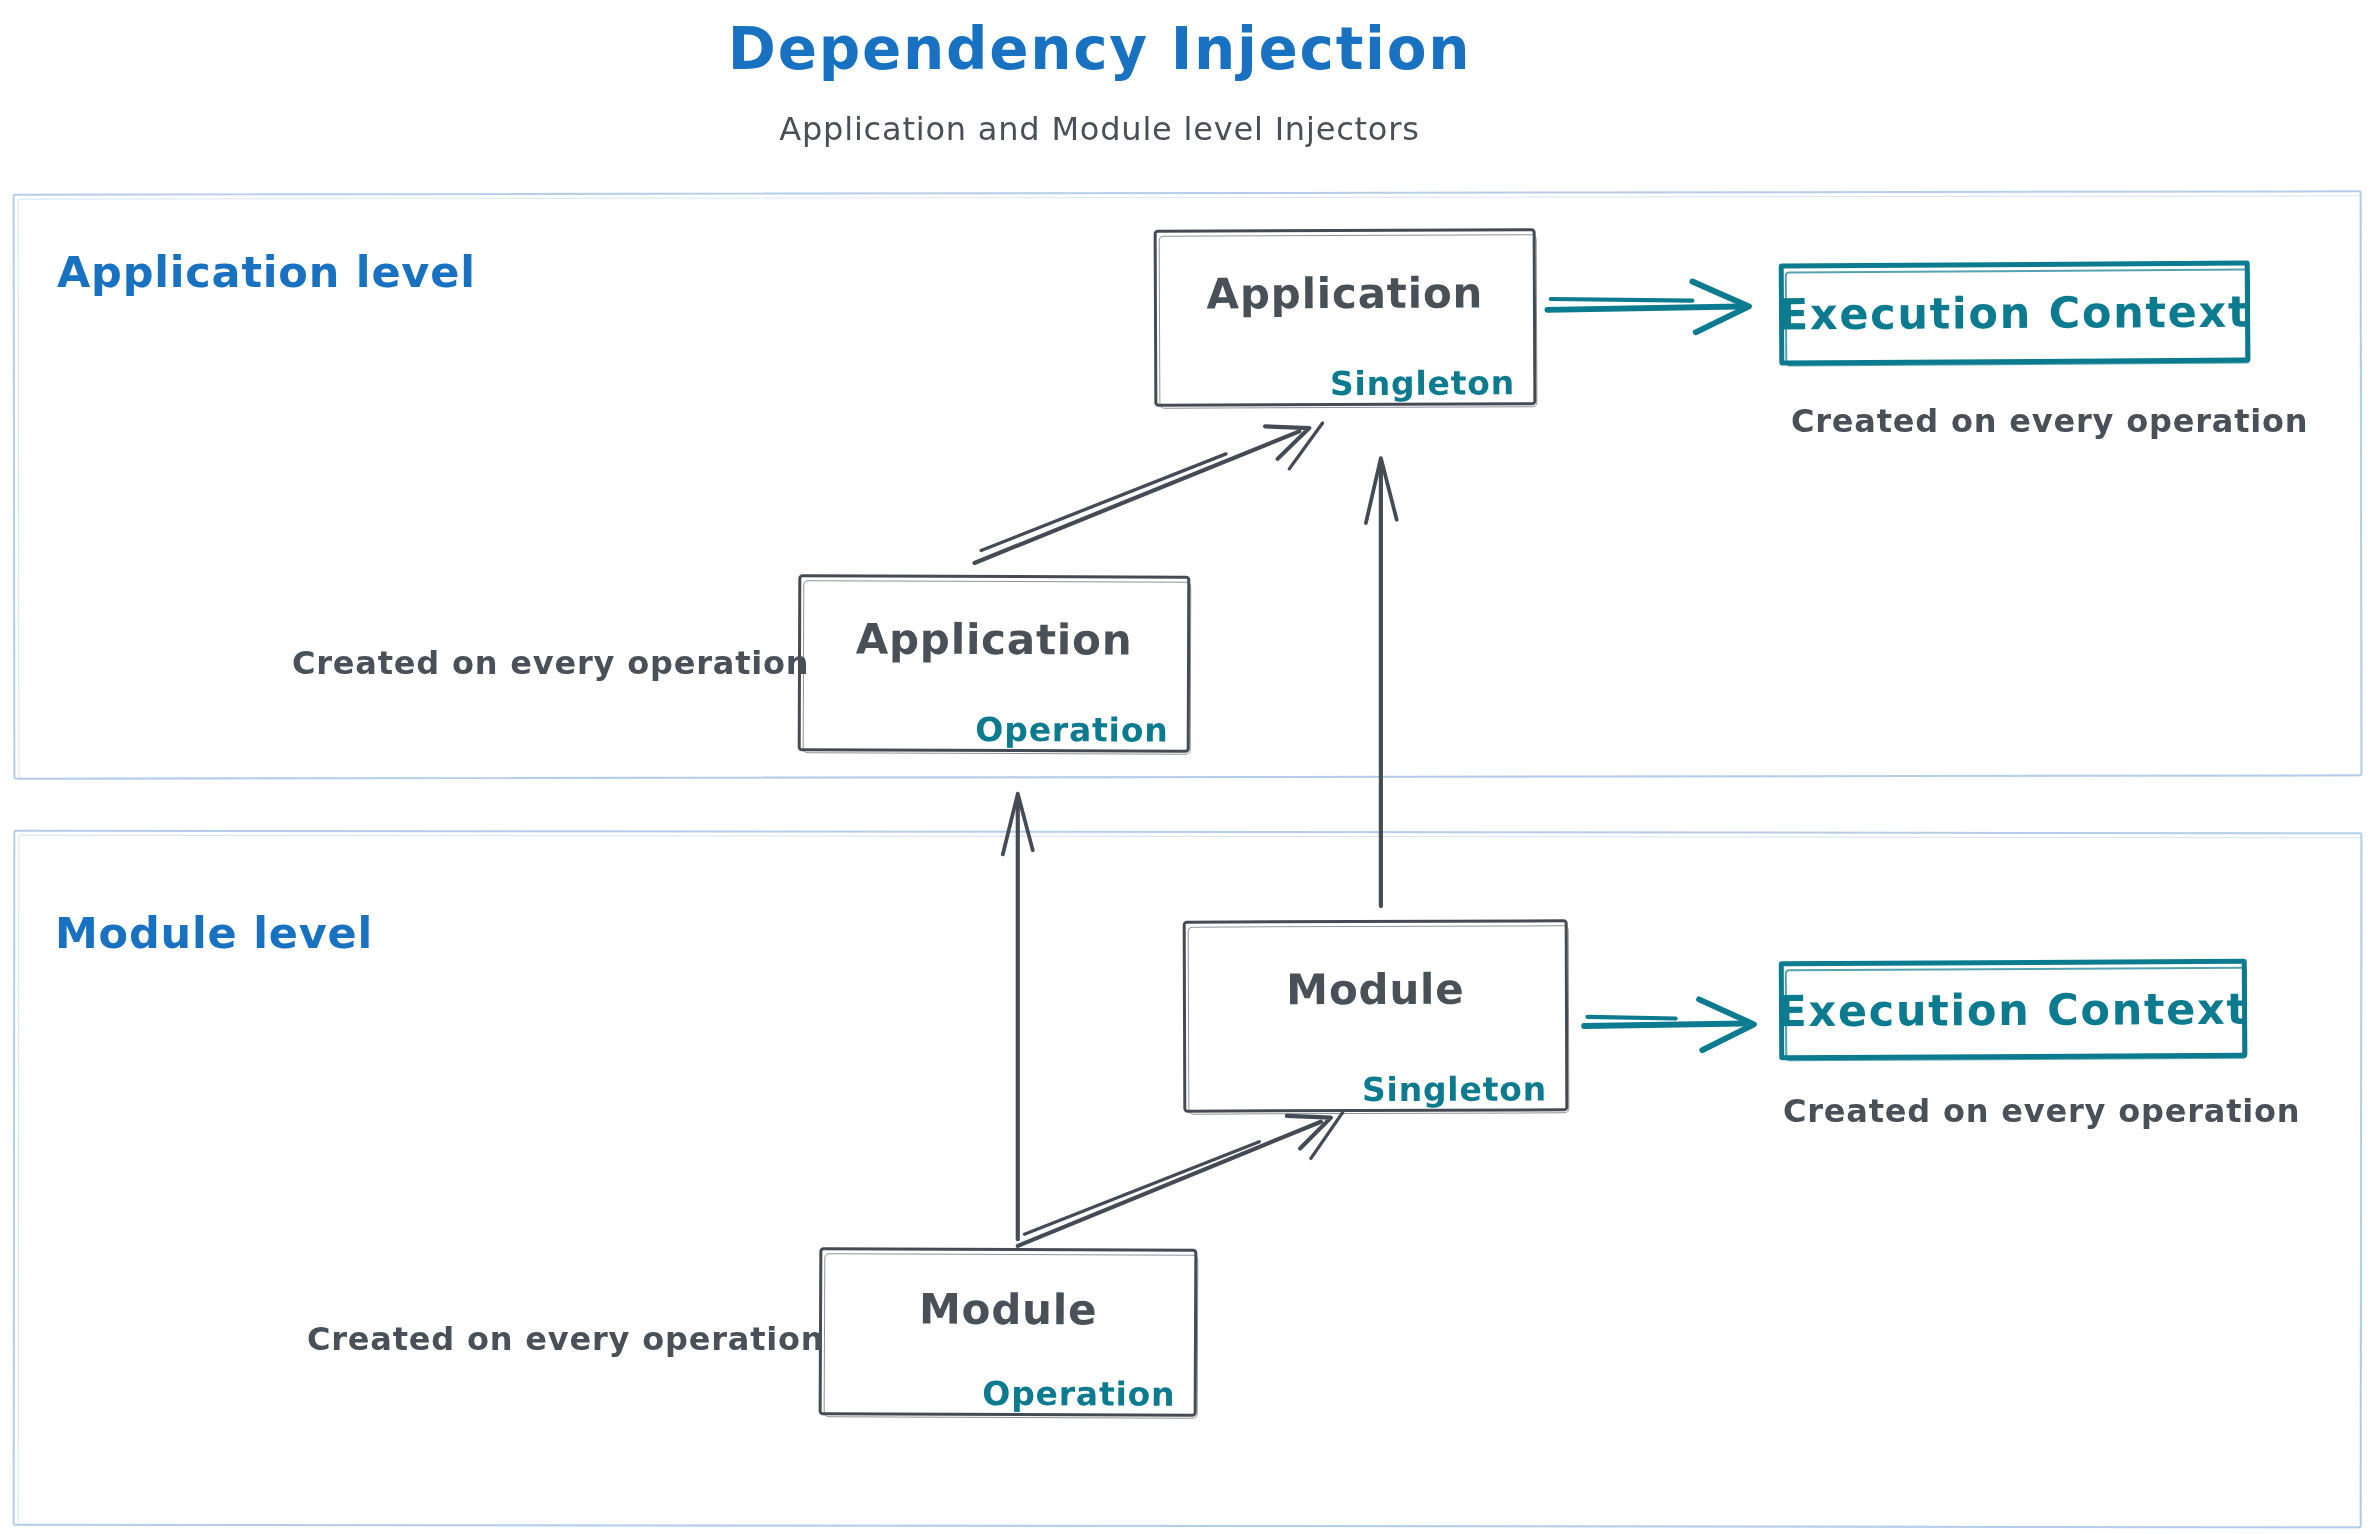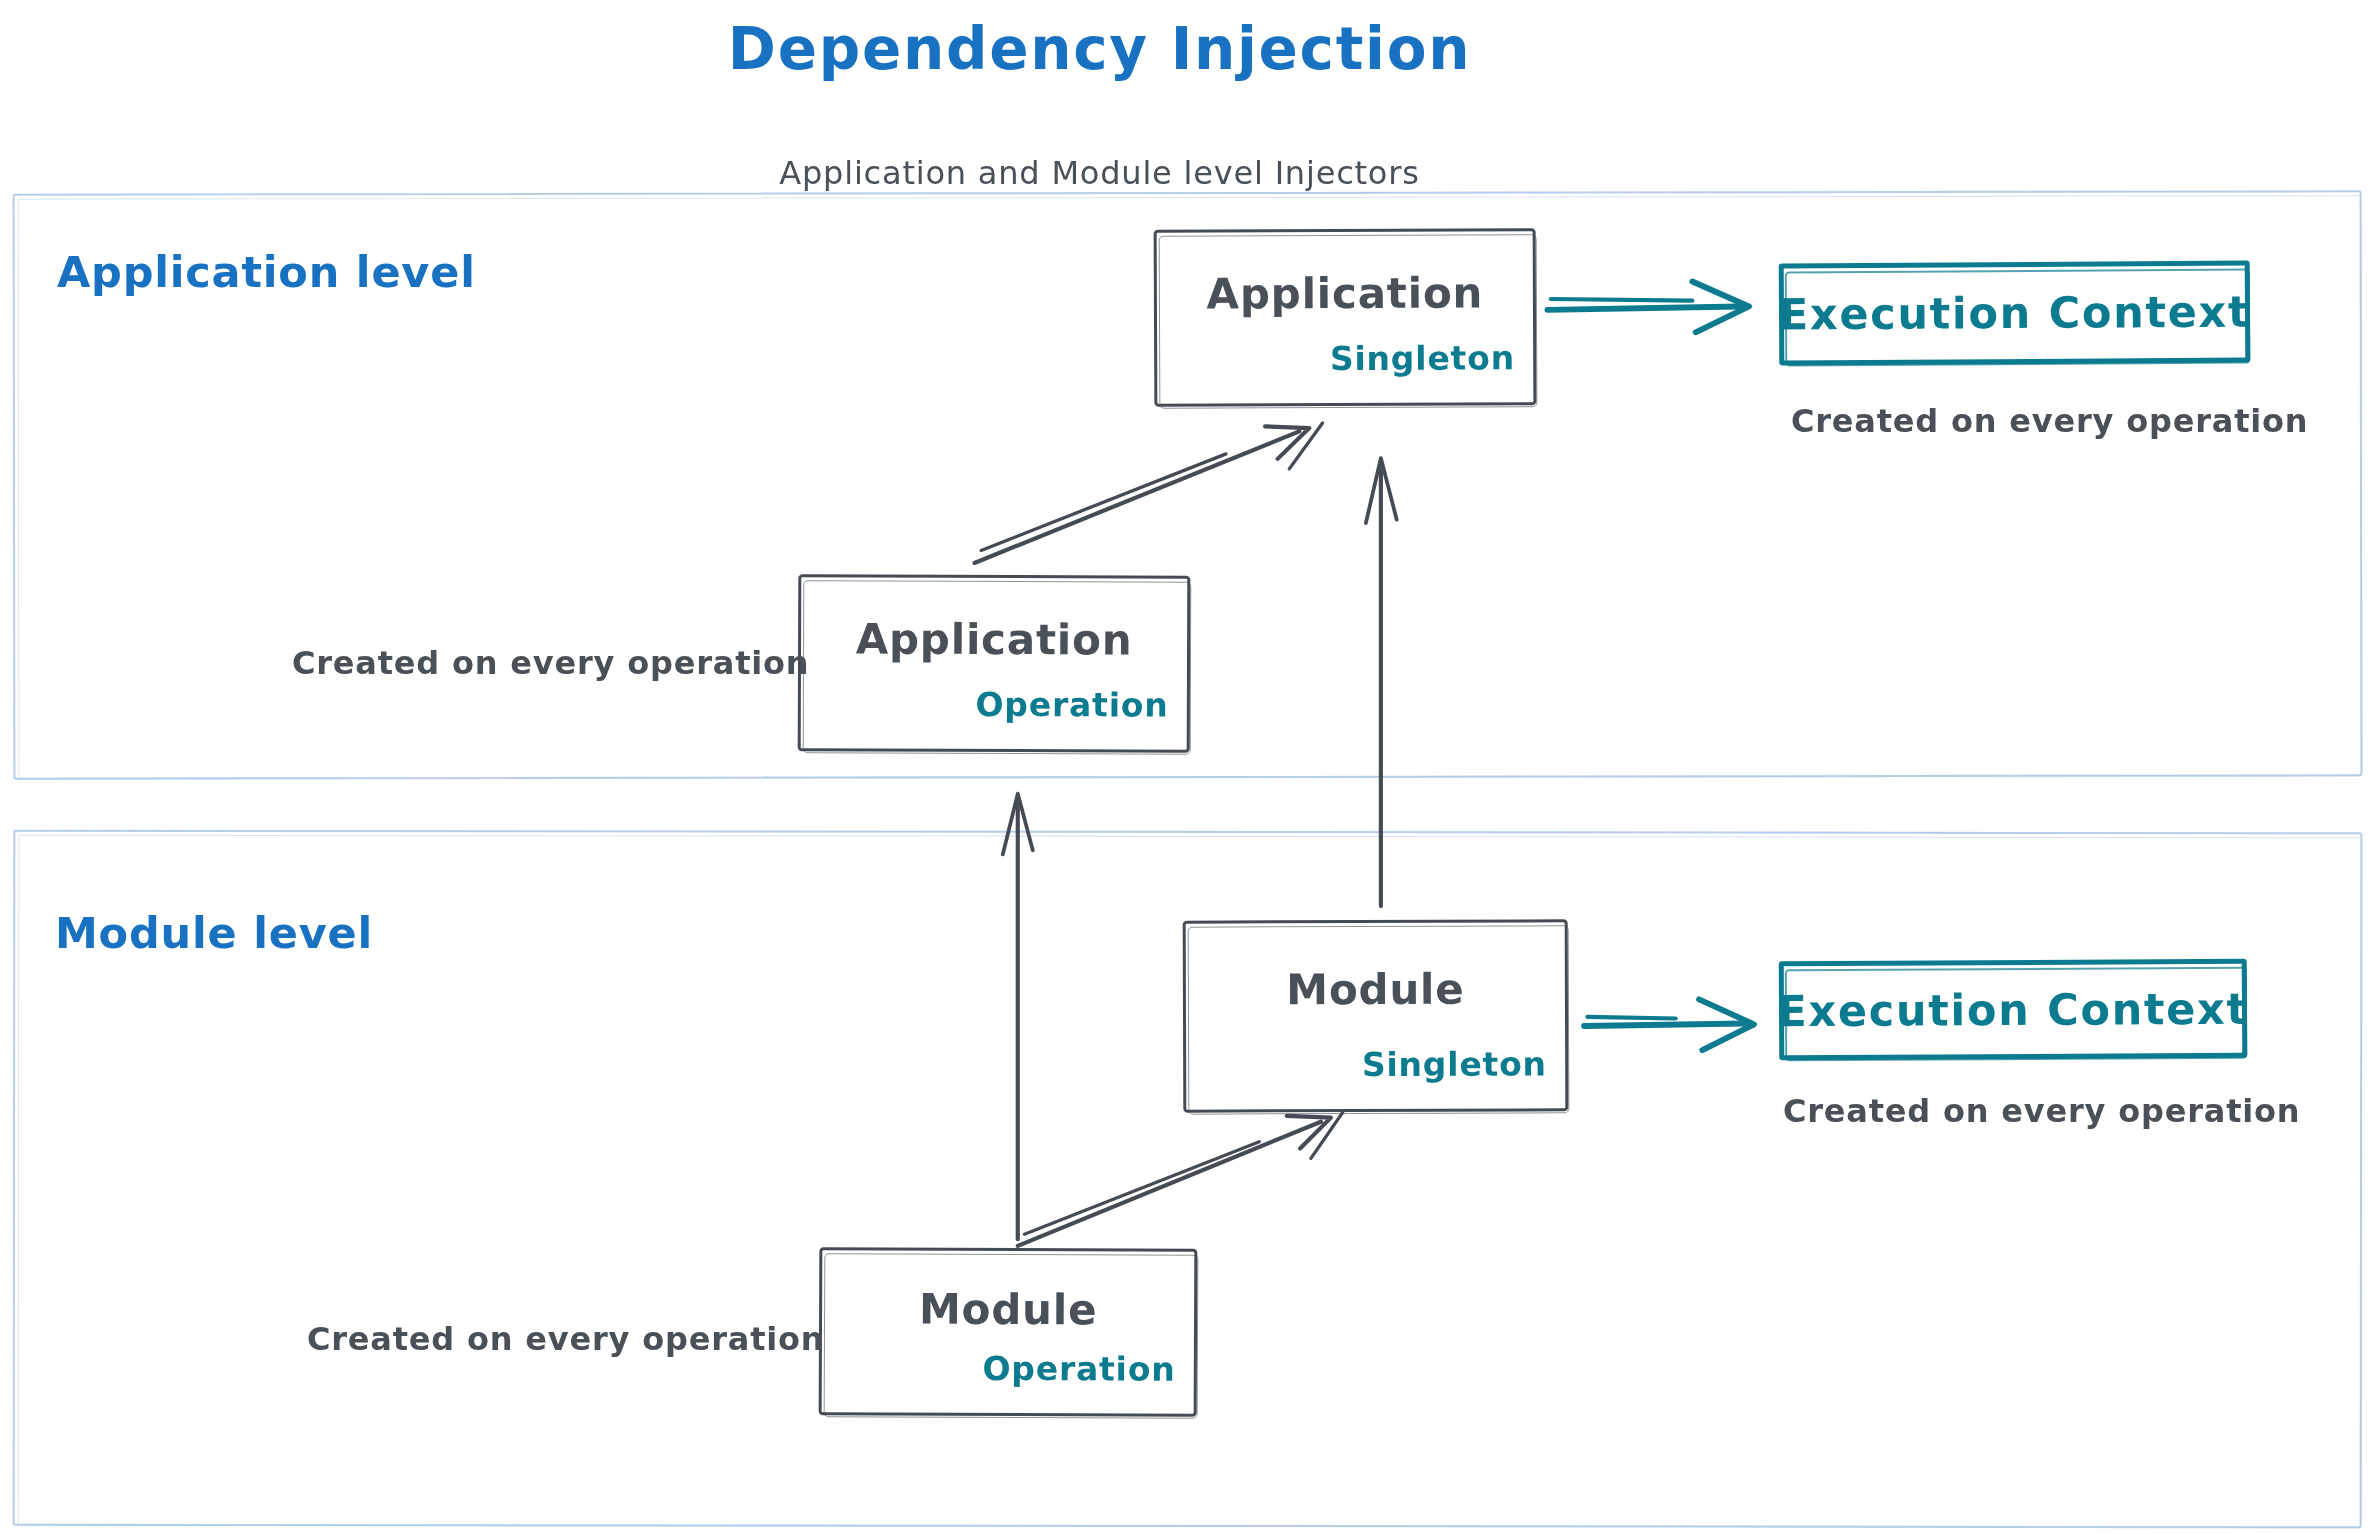--- a/index.html
+++ b/index.html
@@ -11,39 +11,39 @@
     --bg:#ffffff;
   }
   *{box-sizing:border-box;margin:0;padding:0;}
   html,body{width:2377px;height:1534px;background:var(--bg);overflow:hidden;}
   body{font-family:"DejaVu Sans","Liberation Sans",sans-serif;color:var(--slate);}
   #canvas{position:absolute;left:0;top:0;width:2377px;height:1140px;background:var(--bg);}
 
   .title{position:absolute;left:0;top:15px;width:2199px;text-align:center;
          font-size:58px;font-weight:700;color:var(--blue);letter-spacing:1.7px;}
   .subtitle{position:absolute;left:0;top:110px;width:2199px;text-align:center;
-         font-size:32px;font-weight:400;color:var(--slate);letter-spacing:0.8px;margin-top:44px;}
+         font-size:32px;font-weight:400;color:var(--slate);letter-spacing:0.8px;}
 
   .section{position:absolute;border:2.5px solid var(--section);border-radius:2.5px;background:transparent;}
   .section::after{content:"";position:absolute;left:2.5px;top:3.3px;right:-1.7px;bottom:-1.7px;
          border:1.2px solid var(--section);opacity:.55;border-radius:2.5px;pointer-events:none;}
   .section-app{left:13.3px;top:192px;width:2349px;height:586px;transform:rotate(-0.08deg);}
   .section-module{left:13.3px;top:831px;width:2349px;height:696px;transform:rotate(0.06deg);}
 
   .section-label{position:absolute;font-size:43px;font-weight:600;color:var(--blue);letter-spacing:0.8px;}
   .label-app{left:57px;top:247px;}
   .label-module{left:55px;top:908px;}
 
   .node{position:absolute;background:#fff;border:3.7px solid var(--slate-border);border-radius:4.2px;}
   .node::after{content:"";position:absolute;left:1.7px;top:2.5px;right:-4.2px;bottom:-5px;
          border:1.7px solid var(--slate-border);opacity:.6;border-radius:5px;pointer-events:none;}
   .node-title{position:absolute;left:0;top:0;width:100%;height:72%;
          display:flex;align-items:center;justify-content:center;
          font-size:42px;font-weight:600;color:var(--slate);letter-spacing:0.8px;}
-  .node-tag{position:absolute;right:18.3px;bottom:25px;font-size:33px;font-weight:600;
+  .node-tag{position:absolute;right:18.3px;bottom:0;font-size:33px;font-weight:600;
          color:var(--teal);letter-spacing:0.8px;}
 
   .n-app-singleton{left:1154px;top:229px;width:382px;height:177px;transform:rotate(-0.25deg);}
   .n-app-operation{left:798px;top:575px;width:392px;height:177px;transform:rotate(0.2deg);}
   .n-module-singleton{left:1183px;top:920px;width:385px;height:192px;transform:rotate(-0.2deg);}
   .n-module-operation{left:819px;top:1248px;width:378px;height:168px;transform:rotate(0.25deg);}
 
   .exec{position:absolute;background:#fff;border:5px solid var(--teal);border-radius:3.3px;
         display:flex;align-items:center;justify-content:center;}
   .exec::after{content:"";position:absolute;left:0.8px;top:2.5px;right:-5px;bottom:-5.8px;

